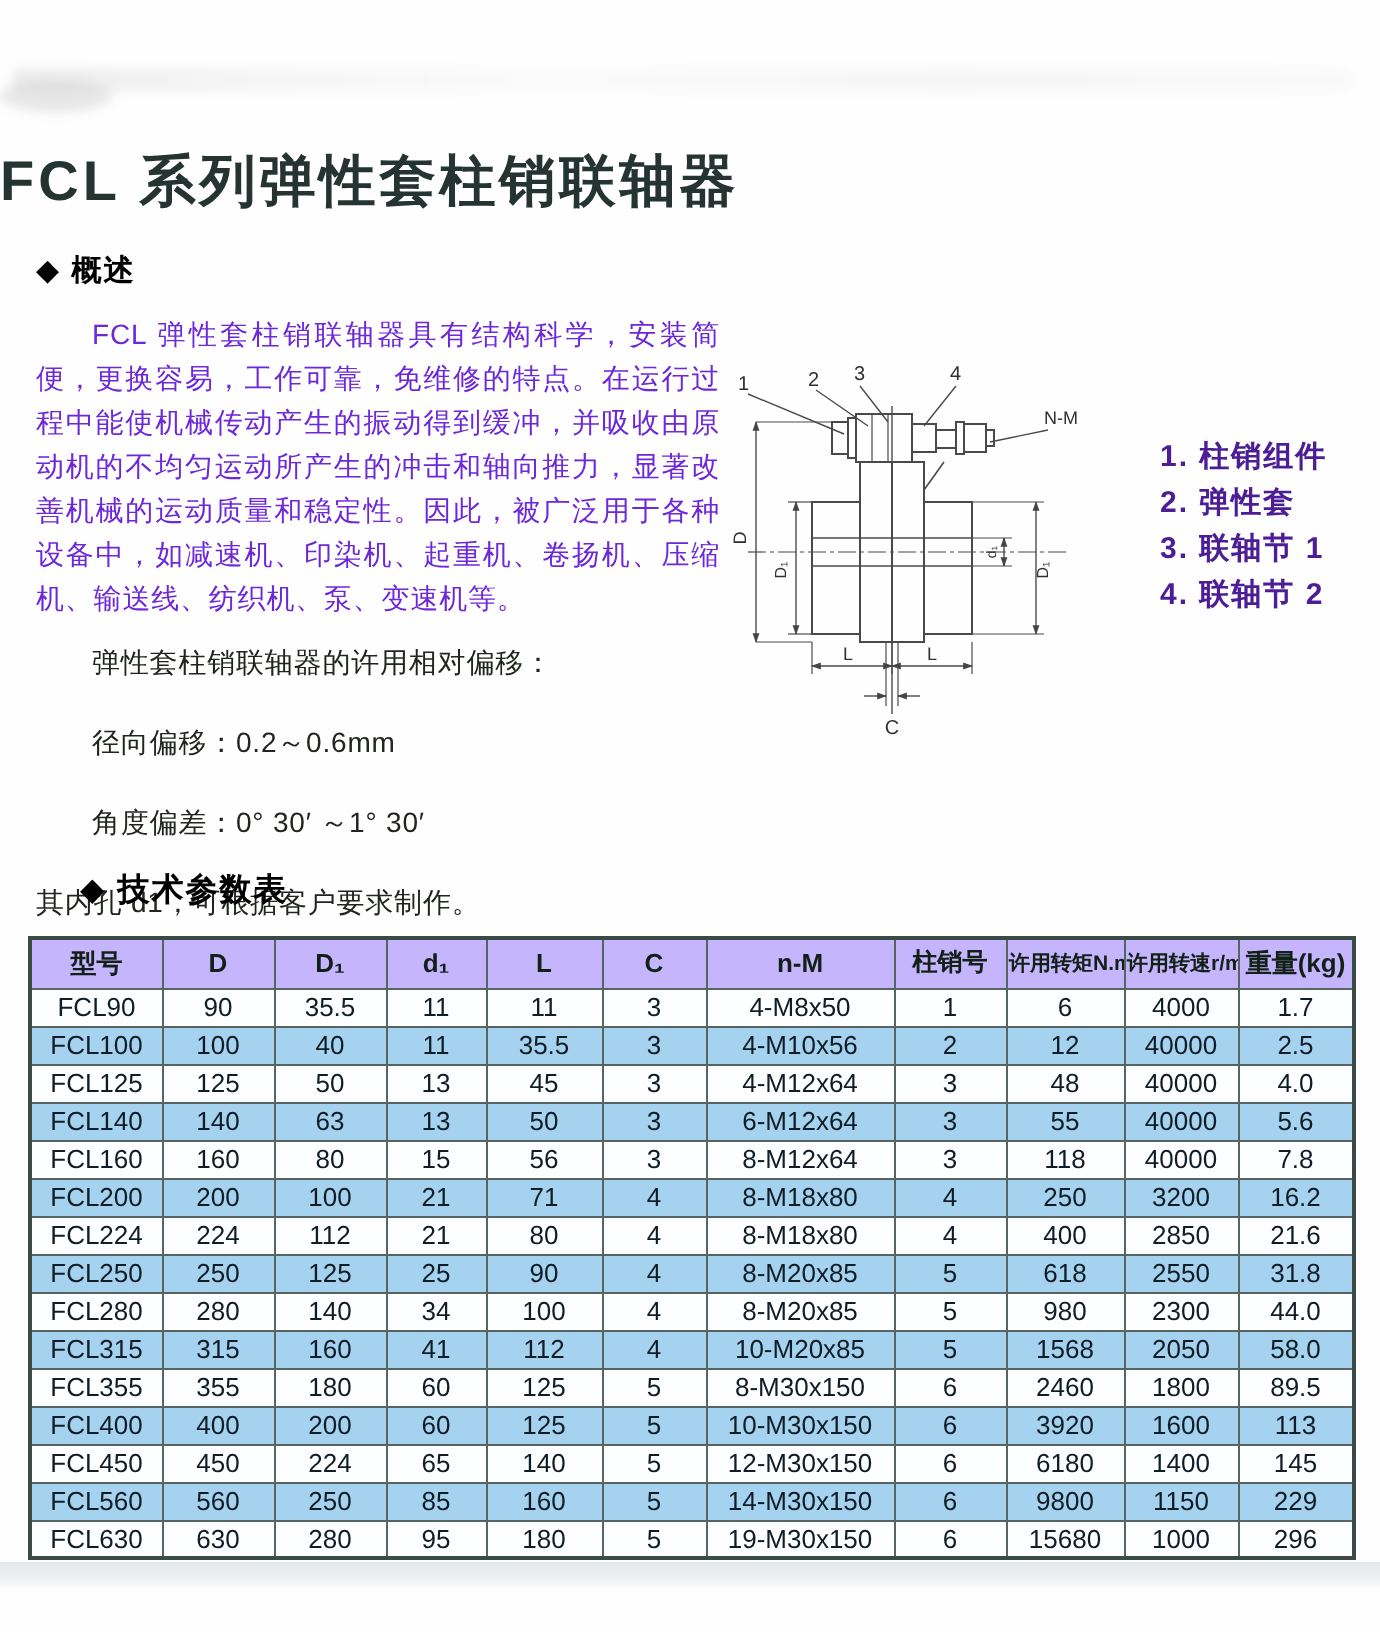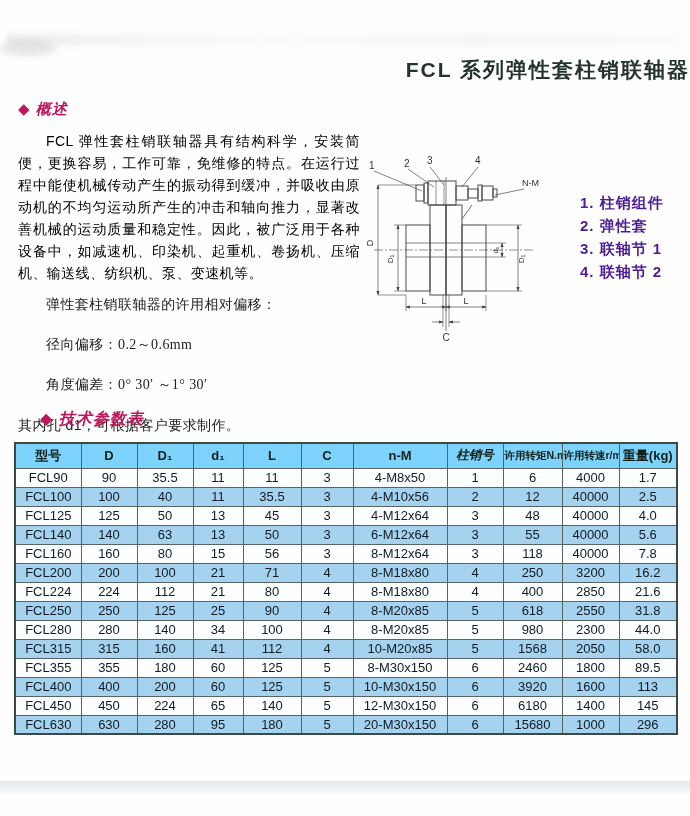--- a/index.html
+++ b/index.html
@@ -23,37 +23,37 @@
     position:absolute; top:40px; left:0; width:56px; height:16px;
     background:#cfcfcf; opacity:.5; filter:blur(3px); border-radius:50%;
   }
   .bottom-shadow {
     position:absolute; top:781px; left:0; width:690px; height:13px;
     background:linear-gradient(180deg,#dde3e6 0%, #eef1f3 70%, #fbfbfb 100%);
     opacity:.85;
   }
 
   .title {
-    padding-top:56px; text-align:right;
-    font-size:21px; font-weight:bold; color:#253430; letter-spacing:2px;
+    padding-top:72px; text-align:left;
+    font-size:28px; font-weight:bold; color:#253430; letter-spacing:2px;
   }
   .section-heading {
     margin:16px 0 0 18px;
-    font-size:15px; font-weight:bold; color:#be185d; letter-spacing:1px;font-style:italic;
+    font-size:15px; font-weight:bold; color:#000000; letter-spacing:1px;
   }
   .section-heading.tech { margin-top:10px; font-size:16px;margin-left:40px; }
 
   .content-row { display:flex; padding:2px 6px 0 18px; height:280px; }
   .left-col { width:342px; flex:none; }
   .para {
     margin-top:9px; font-size:14px; line-height:22px;
-    text-align:justify; text-indent:2em; color:#000000; letter-spacing:.4px;
+    text-align:justify; text-indent:2em; color:#6d28d9; letter-spacing:.4px;
   }
   .offset-line { font-size:14px; line-height:22px; color:#20251f; letter-spacing:.4px; }
-  .offset-line.indent { text-indent:2em;font-family:Liberation Serif, serif; }
+  .offset-line.indent { text-indent:2em; }
   .m10 { margin-top:10px; } .m7 { margin-top:18px; }
 
   .right-col { flex:1; position:relative; padding-top:8px; display:flex; }
   .diagram-svg { width:210px; height:245px; flex:none; margin-left:2px; }
   .legend { margin:62px 0 0 8px; }
   .legend-item {
     font-size:15px; font-weight:bold; color:#4c1d95;
     line-height:23px; letter-spacing:1px; white-space:nowrap;
   }
 
@@ -61,24 +61,24 @@
     margin:12px 14px 0 14px; width:662px;
     border-collapse:collapse; table-layout:fixed;
     border:2px solid #3c4a46;
     font-size:13px; color:#101c26;
   }
   table.params th, table.params td {
     border:1px solid #56655f; text-align:center; vertical-align:middle;
     padding:0 1px; overflow:hidden; white-space:nowrap;
   }
   table.params thead th {
-    height:25px; background:#7dd3fc; font-weight:bold; font-size:13px; color:#132018;
+    height:25px; background:#c4b5fd; font-weight:bold; font-size:13px; color:#132018;
   }
   table.params thead th.c8, table.params thead th.c9 { font-size:10.5px; }
-  table.params thead th.c7 { font-size:12.5px;font-style:italic; }
+  table.params thead th.c7 { font-size:12.5px; }
   table.params td { height:19px; background:#fcfeff; }
   table.params tbody tr:nth-child(even) td { background:#a5d2ee; }
 
   
   .diagram-svg text {
     font-family:"Liberation Sans","DejaVu Sans",sans-serif;
     fill:#30302e;
   }
 </style>
 </head>
@@ -390,27 +390,40 @@
           <td>65</td>
           <td>140</td>
           <td>5</td>
           <td>12-M30x150</td>
           <td>6</td>
           <td>6180</td>
           <td>1400</td>
           <td>145</td>
         </tr>
         <tr>
+          <td>FCL560</td>
+          <td>560</td>
+          <td>250</td>
+          <td>85</td>
+          <td>160</td>
+          <td>5</td>
+          <td>14-M30x150</td>
+          <td>6</td>
+          <td>9800</td>
+          <td>1150</td>
+          <td>229</td>
+        </tr>
+        <tr>
           <td>FCL630</td>
           <td>630</td>
           <td>280</td>
           <td>95</td>
           <td>180</td>
           <td>5</td>
-          <td>20-M30x150</td>
+          <td>19-M30x150</td>
           <td>6</td>
           <td>15680</td>
           <td>1000</td>
           <td>296</td>
         </tr>
       </tbody>
   </table>
 
   <div class="bottom-shadow"></div>
 </div>

